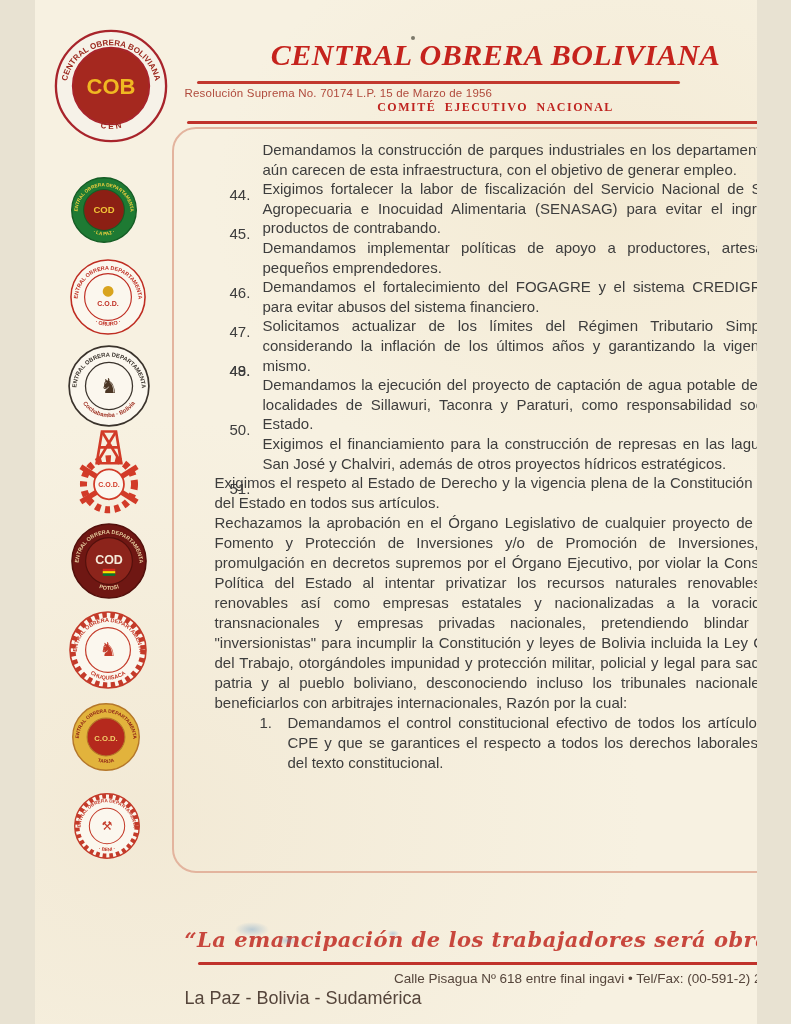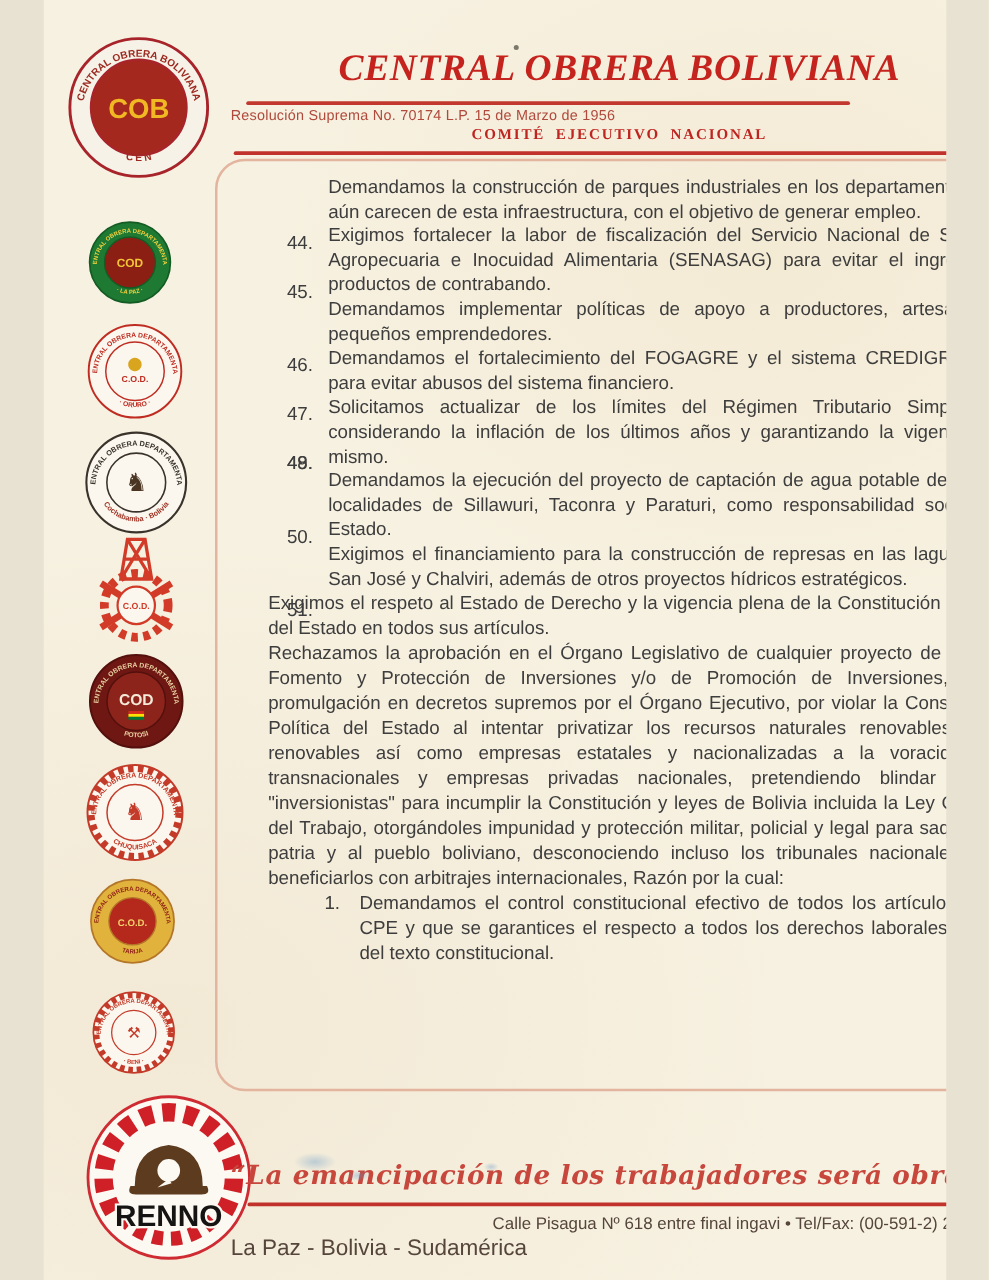--- a/index.html
+++ b/index.html
@@ -200,31 +200,20 @@
         </defs>
         <circle cx="50" cy="50" r="47.5" fill="#fbf7ee" stroke="#c43b2a" stroke-width="2"></circle>
         <circle cx="50" cy="50" r="44" fill="none" stroke="#c43b2a" stroke-width="7" stroke-dasharray="5.5 4.5"></circle>
         <circle cx="50" cy="50" r="26" fill="#fbf7ee" stroke="#c43b2a" stroke-width="1.5"></circle>
         <text x="50" y="56" text-anchor="middle" font-size="18" fill="#c43b2a" font-family="DejaVu Sans, sans-serif">⚒</text>
         <text font-size="7" font-weight="bold" fill="#c43b2a" font-family="Liberation Sans, sans-serif"><textPath href="#at8" startOffset="50%" text-anchor="middle">CENTRAL OBRERA DEPARTAMENTAL</textPath></text>
         <text font-size="7" font-weight="bold" fill="#c43b2a" font-family="Liberation Sans, sans-serif"><textPath href="#ab8" startOffset="50%" text-anchor="middle">· BENI ·</textPath></text>
       </svg>
     </div>
 
-  <div class="seal" style="left:32px;top:874px;width:136px;height:136px;">
-    <svg viewBox="0 0 120 120">
-      <circle cx="60" cy="60" r="57" fill="#fcf9f3" stroke="#cf2b33" stroke-width="2"></circle>
-      <path d="M 20.8,84 A 46,46 0 1 1 99.2,84" fill="none" stroke="#cf2028" stroke-width="13" stroke-dasharray="9 6.5"></path>
-      <path d="M 27,88 A 43.3,43.3 0 0 0 93,88" fill="none" stroke="#cf2028" stroke-width="10" stroke-dasharray="7.5 5.5"></path>
-      <path d="M 36,66 Q 36,40 60,37 Q 84,40 84,66 L 87,66 Q 90,72 83,72 L 37,72 Q 30,72 33,66 Z" fill="#5d3b1e"></path>
-      <circle cx="60" cy="55" r="8" fill="#fcf9f3"></circle>
-      <path d="M 60,61 L 52,67 L 62,64 Z" fill="#fcf9f3"></path>
-      <text x="60" y="94" text-anchor="middle" font-family="Liberation Sans, sans-serif" font-weight="bold" font-size="21" fill="#161412" stroke="#fcf9f3" stroke-width="3" style="paint-order:stroke">RENNO</text>
-    </svg>
-  </div>
 
   <div class="content-frame"></div>
   <div class="content">
     <div class="num-item"><span class="num">44.</span><span>Demandamos la construcción de parques industriales en los departamentos que aún carecen de esta infraestructura, con el objetivo de generar empleo.</span></div>
     <div class="num-item"><span class="num">45.</span><span>Exigimos fortalecer la labor de fiscalización del Servicio Nacional de Sanidad Agropecuaria e Inocuidad Alimentaria (SENASAG) para evitar el ingreso de productos de contrabando.</span></div>
     <div class="num-item"><span class="num">46.</span><span>Demandamos implementar políticas de apoyo a productores, artesanos y pequeños emprendedores.</span></div>
     <div class="num-item"><span class="num">47.</span><span>Demandamos el fortalecimiento del FOGAGRE y el sistema CREDIGREMIAL para evitar abusos del sistema financiero.</span></div>
     <div class="num-item"><span class="num">48.</span></div>
     <div class="num-item"><span class="num">49.</span><span>Solicitamos actualizar de los límites del Régimen Tributario Simplificado considerando la inflación de los últimos años y garantizando la vigencia del mismo.</span></div>
     <div class="num-item"><span class="num">50.</span><span>Demandamos la ejecución del proyecto de captación de agua potable desde las localidades de Sillawuri, Taconra y Paraturi, como responsabilidad social del Estado.</span></div>

